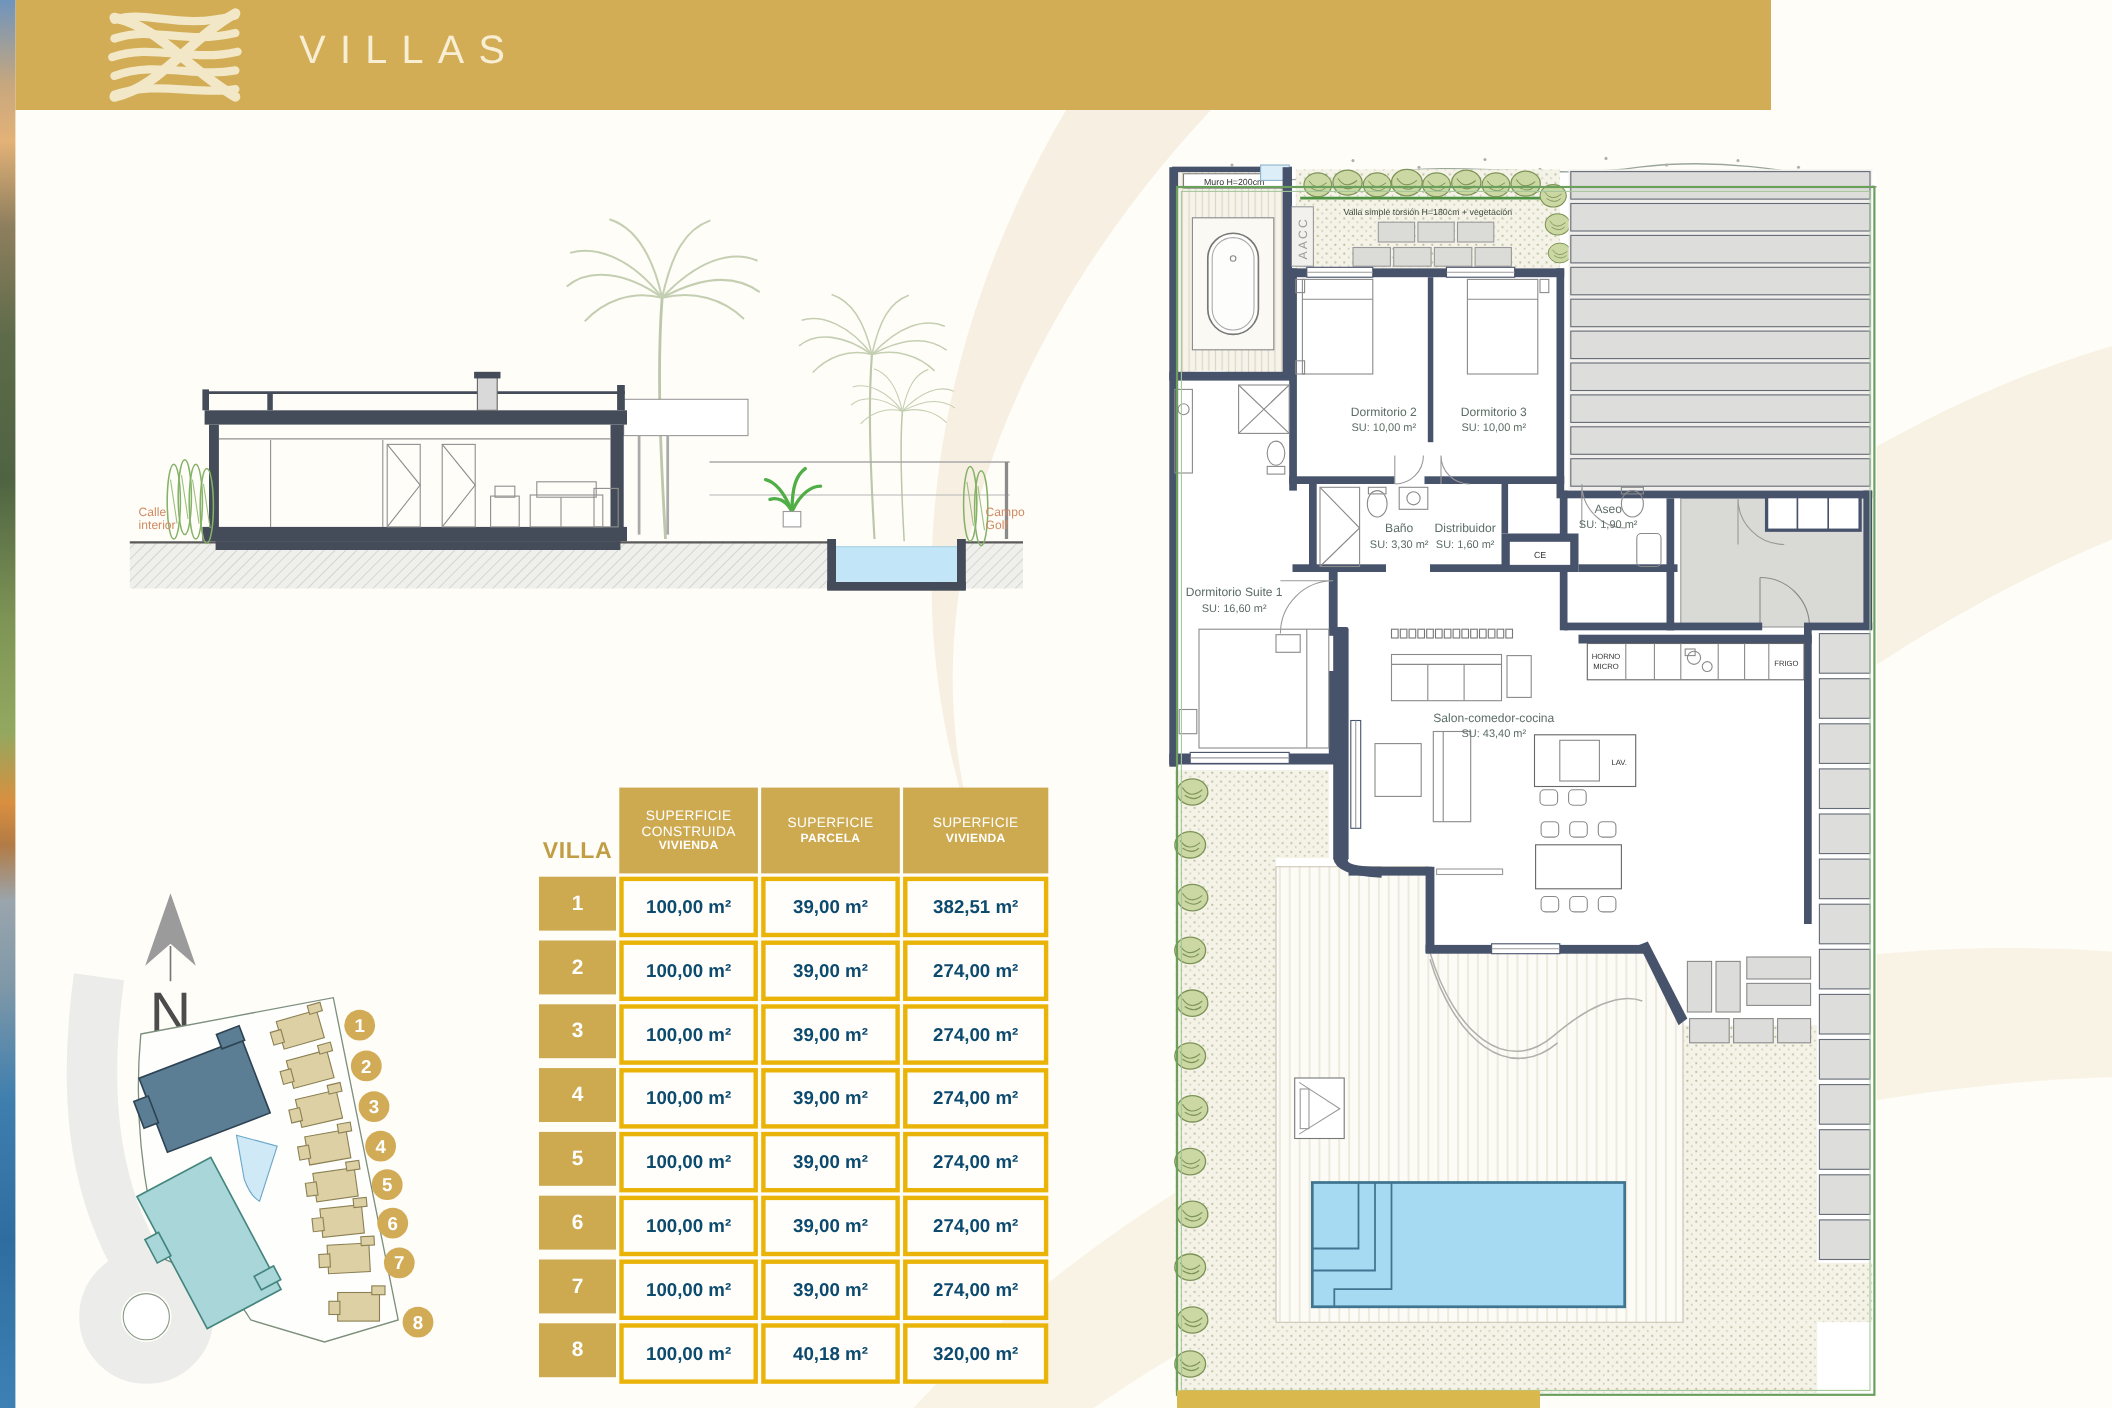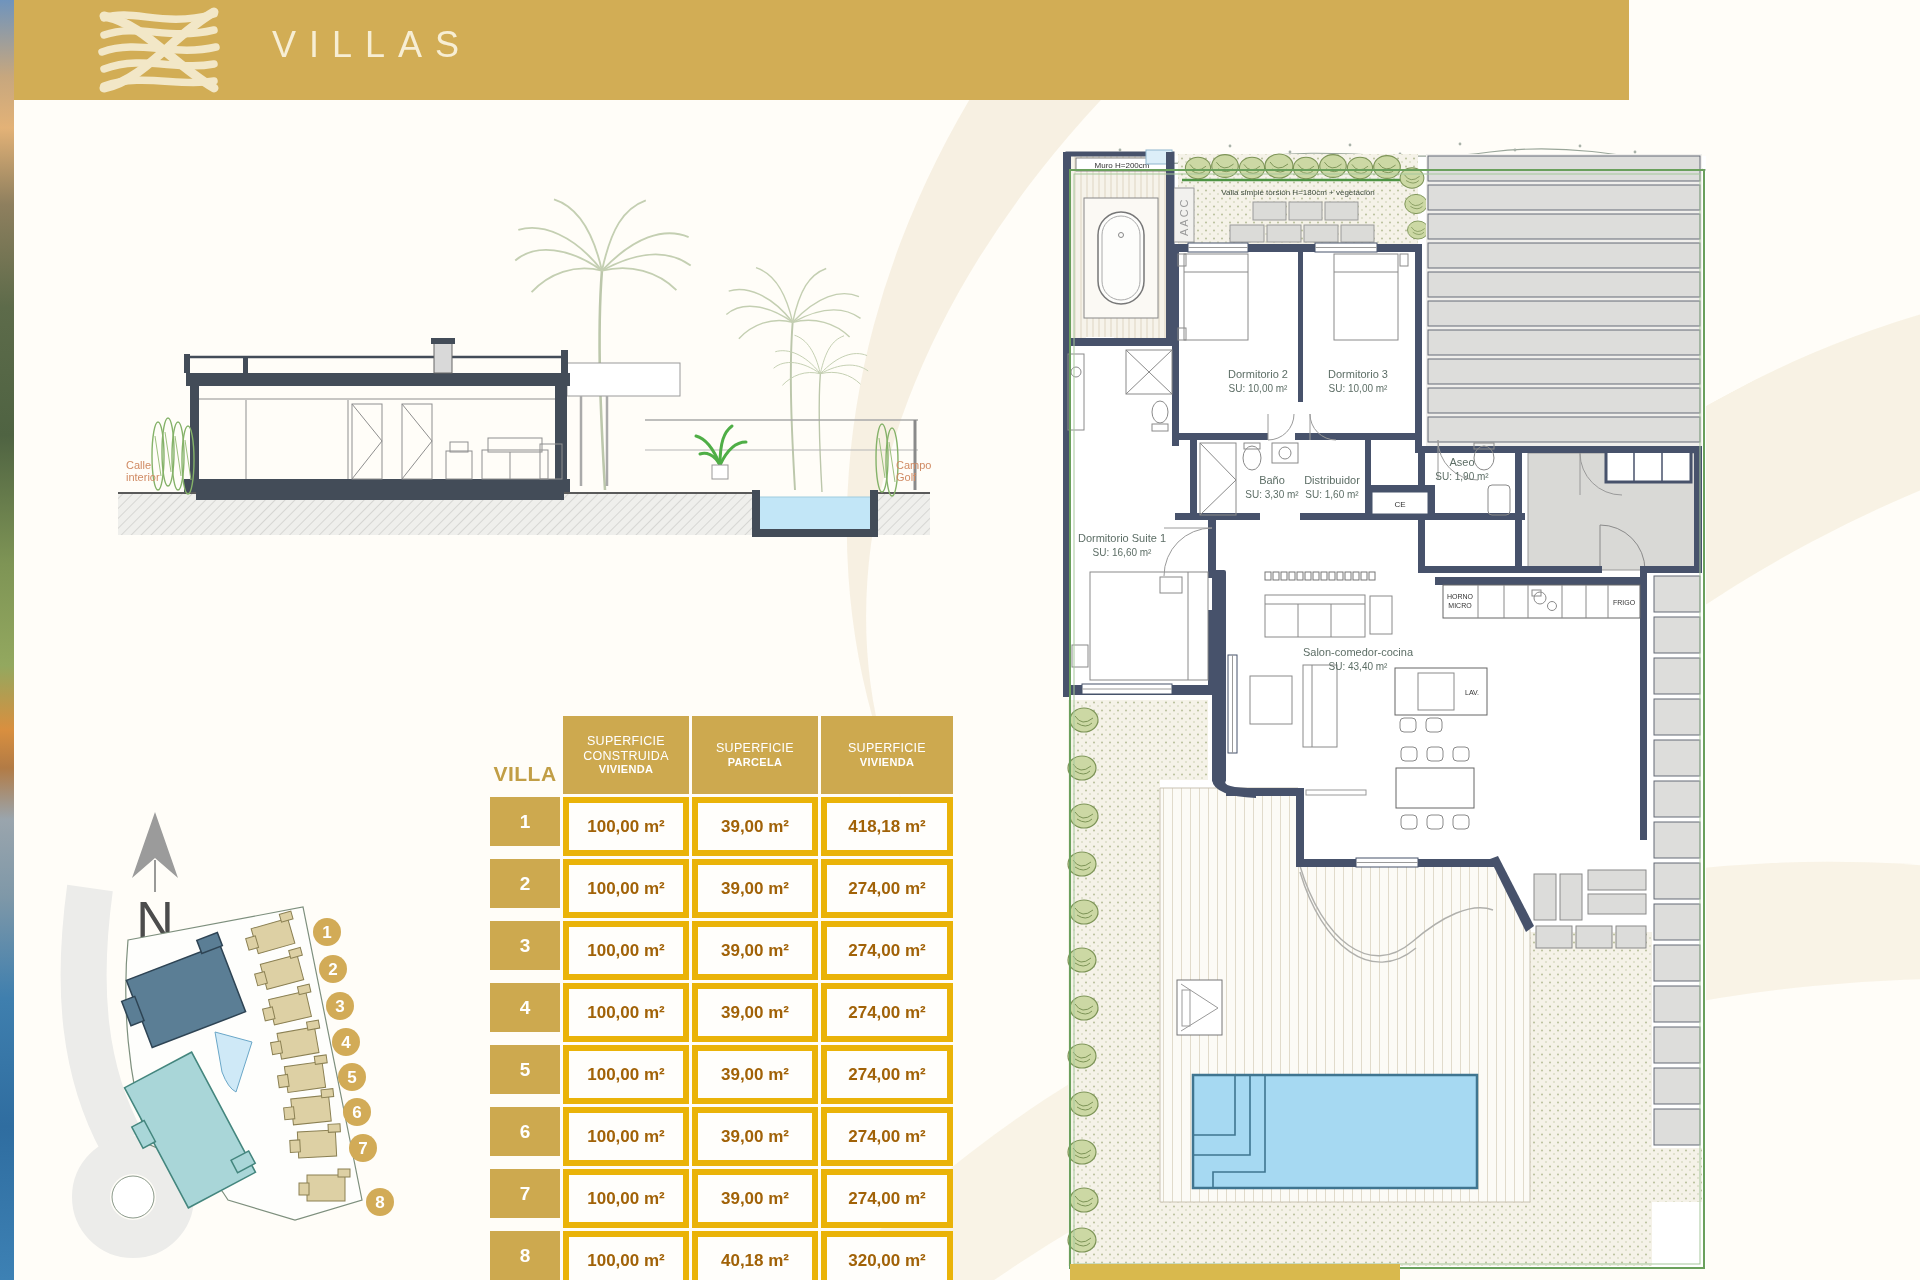--- a/index.html
+++ b/index.html
@@ -7,32 +7,32 @@
         font-family:"Liberation Sans",sans-serif;}
   
   .swoosh{position:absolute;border-radius:50%;pointer-events:none;}
   .sw1{left:820px;top:-420px;width:2000px;height:1500px;border-top:150px solid rgba(242,232,211,.6);transform:rotate(-24deg);}
   .sw2{left:1200px;top:300px;width:1800px;height:1400px;border-top:170px solid rgba(243,233,212,.55);transform:rotate(-28deg);}
   .sw3{left:600px;top:900px;width:2000px;height:1200px;border-top:140px solid rgba(243,233,212,.5);transform:rotate(-18deg);}
   
   .photo-strip{position:absolute;left:0;top:0;width:14px;height:1280px;z-index:5;
     background:linear-gradient(180deg,#6f94bd 0%,#c7a77e 6%,#e3b277 10%,#8e7f5e 16%,#5d6b4a 24%,#4f6342 34%,#7e9455 44%,#93a85f 52%,#d98f3f 57%,#b27b45 60%,#9aa5ad 64%,#7f98a8 70%,#3f7fae 78%,#2f6da0 88%,#3d81b4 100%);}
   
-  .header{position:absolute;left:14px;top:0;width:1596px;height:100px;background:#d2ad55;z-index:4;padding-left:19px;}
+  .header{position:absolute;left:14px;top:0;width:1596px;height:100px;background:#d2ad55;z-index:4;}
   .logo{position:absolute;left:82px;top:2px;width:126px;height:96px;}
   .brand{position:absolute;left:258px;top:24px;font-size:36px;letter-spacing:13px;color:#f7eed4;font-weight:400;}
   
   .areas-table{position:absolute;left:490px;top:716px;z-index:3;}
   .t-grid{display:grid;grid-template-columns:70px 126px 126px 132px;grid-column-gap:3px;grid-row-gap:3px;}
   .t-villa-label{display:flex;align-items:flex-end;justify-content:center;color:#c19e46;font-weight:bold;font-size:21px;padding-bottom:8px;letter-spacing:.5px;}
   .t-col-head{background:#cda94f;color:#fff;height:78px;display:flex;flex-direction:column;align-items:center;justify-content:center;line-height:1.18;}
   .t-col-head span{font-size:12.5px;letter-spacing:.3px;}
   .t-col-head b{font-size:11px;letter-spacing:.3px;}
   .t-num{background:#cda94f;color:#fff;font-weight:bold;font-size:19px;height:49px;display:flex;align-items:center;justify-content:center;}
-  .t-val{background:#fffefb;border:6px solid #eab308;color:#a16207;font-weight:bold;font-size:17px;height:47px;display:flex;align-items:center;justify-content:center;}
+  .t-val{background:#fffefb;border:4px solid #eab308;color:#0c4a6e;font-weight:bold;font-size:17px;height:47px;display:flex;align-items:center;justify-content:center;}
   svg text{font-family:"Liberation Sans",sans-serif;}
   .abs{position:absolute;z-index:2;}
 </style>
 </head>
 <body>
 
 <div class="page">
 
   <div class="swoosh sw1"></div>
   <div class="swoosh sw2"></div>
@@ -245,21 +245,21 @@
         <b>PARCELA</b>
       </div>
       <div class="t-col-head">
         <span>SUPERFICIE</span>
         <b>VIVIENDA</b>
       </div>
 
       <div class="t-num">1</div>
       <div class="t-val">100,00 m²</div>
       <div class="t-val">39,00 m²</div>
-      <div class="t-val">418,18 m²</div>
+      <div class="t-val">382,51 m²</div>
 
       <div class="t-num">2</div>
       <div class="t-val">100,00 m²</div>
       <div class="t-val">39,00 m²</div>
       <div class="t-val">274,00 m²</div>
 
       <div class="t-num">3</div>
       <div class="t-val">100,00 m²</div>
       <div class="t-val">39,00 m²</div>
       <div class="t-val">274,00 m²</div>

